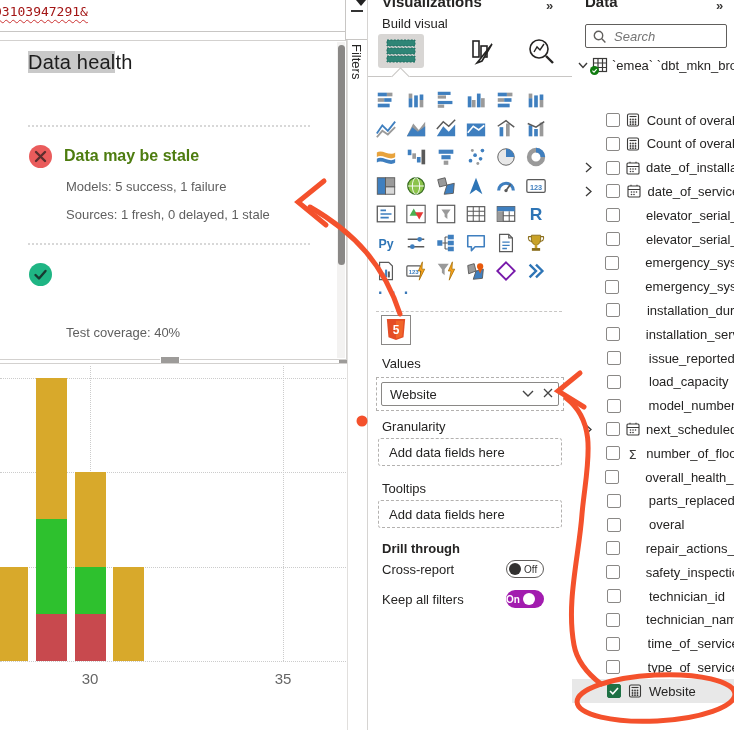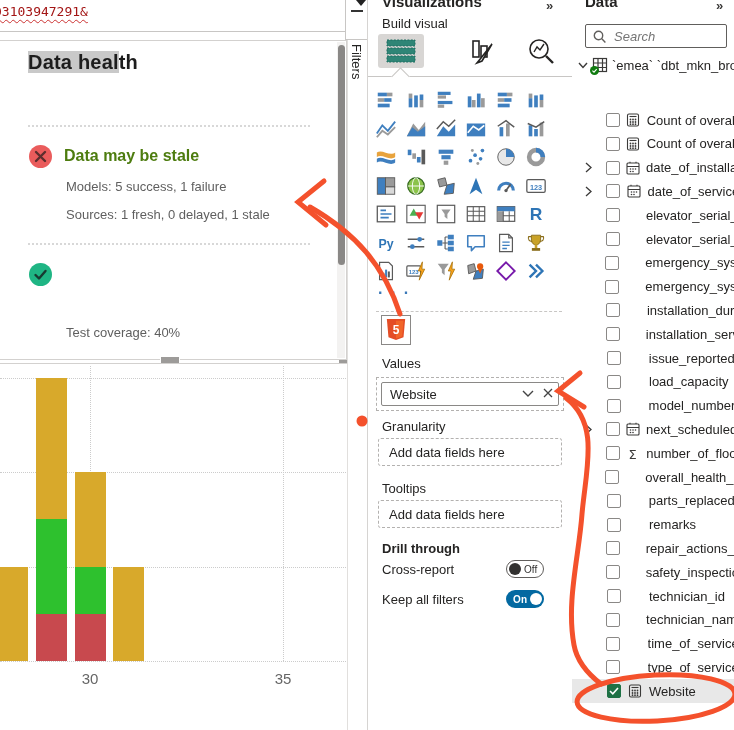--- a/index.html
+++ b/index.html
@@ -5,21 +5,21 @@
   html,body{margin:0;padding:0;}
   body{width:734px;height:730px;overflow:hidden;position:relative;background:#fff;
        font-family:"Liberation Sans",sans-serif;color:#252423;-webkit-font-smoothing:antialiased;}
   .abs{position:absolute;}
   
   #redtext{left:-6px;top:4px;font-family:"DejaVu Sans Mono",monospace;font-size:13px;color:#a31515;
            text-decoration:underline wavy #c33 1px;text-underline-offset:3px;}
   #topline{left:0;top:31px;width:347px;height:0;border-top:1px solid #c8c6c4;}
   
   #card{left:0;top:40px;width:347px;height:320px;background:#fff;border:1px solid #d3d1cf;border-left:none;box-sizing:border-box;}
-  .card-title{position:absolute;left:28px;top:10px;font-size:20px;font-weight:bold;color:#1d1d1d;letter-spacing:.2px;}
+  .card-title{position:absolute;left:28px;top:10px;font-size:20px;font-weight:normal;color:#1d1d1d;letter-spacing:.2px;}
   .hl{background:#c9c9c9;}
   .card-sub{position:absolute;left:28px;top:48px;font-size:13px;color:#5f5f5f;}
   .dash-div{position:absolute;left:28px;width:282px;height:0;border-top:2px dotted #d8d8d8;}
   .sec-icon{position:absolute;left:29px;width:23px;height:23px;border-radius:50%;}
   .sec-title{position:absolute;left:64px;font-size:16px;font-weight:bold;color:#4d7c0f;}
   .sec-line{position:absolute;left:66px;font-size:13px;color:#5f5f5f;}
   #card-scroll{left:337px;top:42px;width:8px;height:316px;background:#f3f2f1;}
   #card-thumb{left:338px;top:45px;width:7px;height:220px;background:#8a8886;border-radius:4px;}
   .rz-mid{left:160px;top:356px;width:18px;height:6px;background:#9d9b99;border:1px solid #fff;}
   .rz-cor{left:339px;top:351px;width:9px;height:9px;border-right:3px solid #9d9b99;border-bottom:3px solid #9d9b99;}
@@ -504,21 +504,21 @@
 
   <div class="sec-label bold" style="top:541px">Drill through</div>
 
   <div class="toggle-row-label" style="top:562px">Cross-report</div>
   <div class="toggle" style="top:560px;left:138px;border:1px solid #605e5c;display:flex;align-items:center">
     <span style="width:12px;height:12px;border-radius:50%;background:#323130;margin-left:2px"></span>
     <span style="margin-left:3px;color:#323130">Off</span>
   </div>
 
   <div class="toggle-row-label" style="top:592px">Keep all filters</div>
-  <div class="toggle" style="top:590px;left:138px;background:#0369a1;display:flex;align-items:center;justify-content:flex-end">
+  <div class="toggle" style="top:590px;left:138px;background:#a21caf;display:flex;align-items:center;justify-content:flex-start">
     <span style="margin-right:3px;color:#fff;font-weight:bold">On</span>
     <span style="width:12px;height:12px;border-radius:50%;background:#fff;margin-right:2px"></span>
   </div>
 
 </div>
 
 <div class="abs" id="datapane">
   <div class="pane-head" style="left:13px;width:80px">
       <span>Data</span>
     </div>
@@ -797,21 +797,21 @@
         <span class="flbl">parts_replaced</span>
       </div>
       <div class="frow" style="top: 512.6px;">
         <span class="fchev empty">
           <svg width="7" height="11">
             <path d="M1 1 L6 5.5 L1 10" stroke="#3b3a39" stroke-width="1.3" fill="none"></path>
           </svg>
         </span>
         <span class="cb"></span>
         <span class="fic"></span>
-        <span class="flbl">remarks</span>
+        <span class="flbl">overal</span>
       </div>
       <div class="frow" style="top: 536.4px;">
         <span class="fchev empty">
           <svg width="7" height="11">
             <path d="M1 1 L6 5.5 L1 10" stroke="#3b3a39" stroke-width="1.3" fill="none"></path>
           </svg>
         </span>
         <span class="cb"></span>
         <span class="fic"></span>
         <span class="flbl">repair_actions_t..</span>

